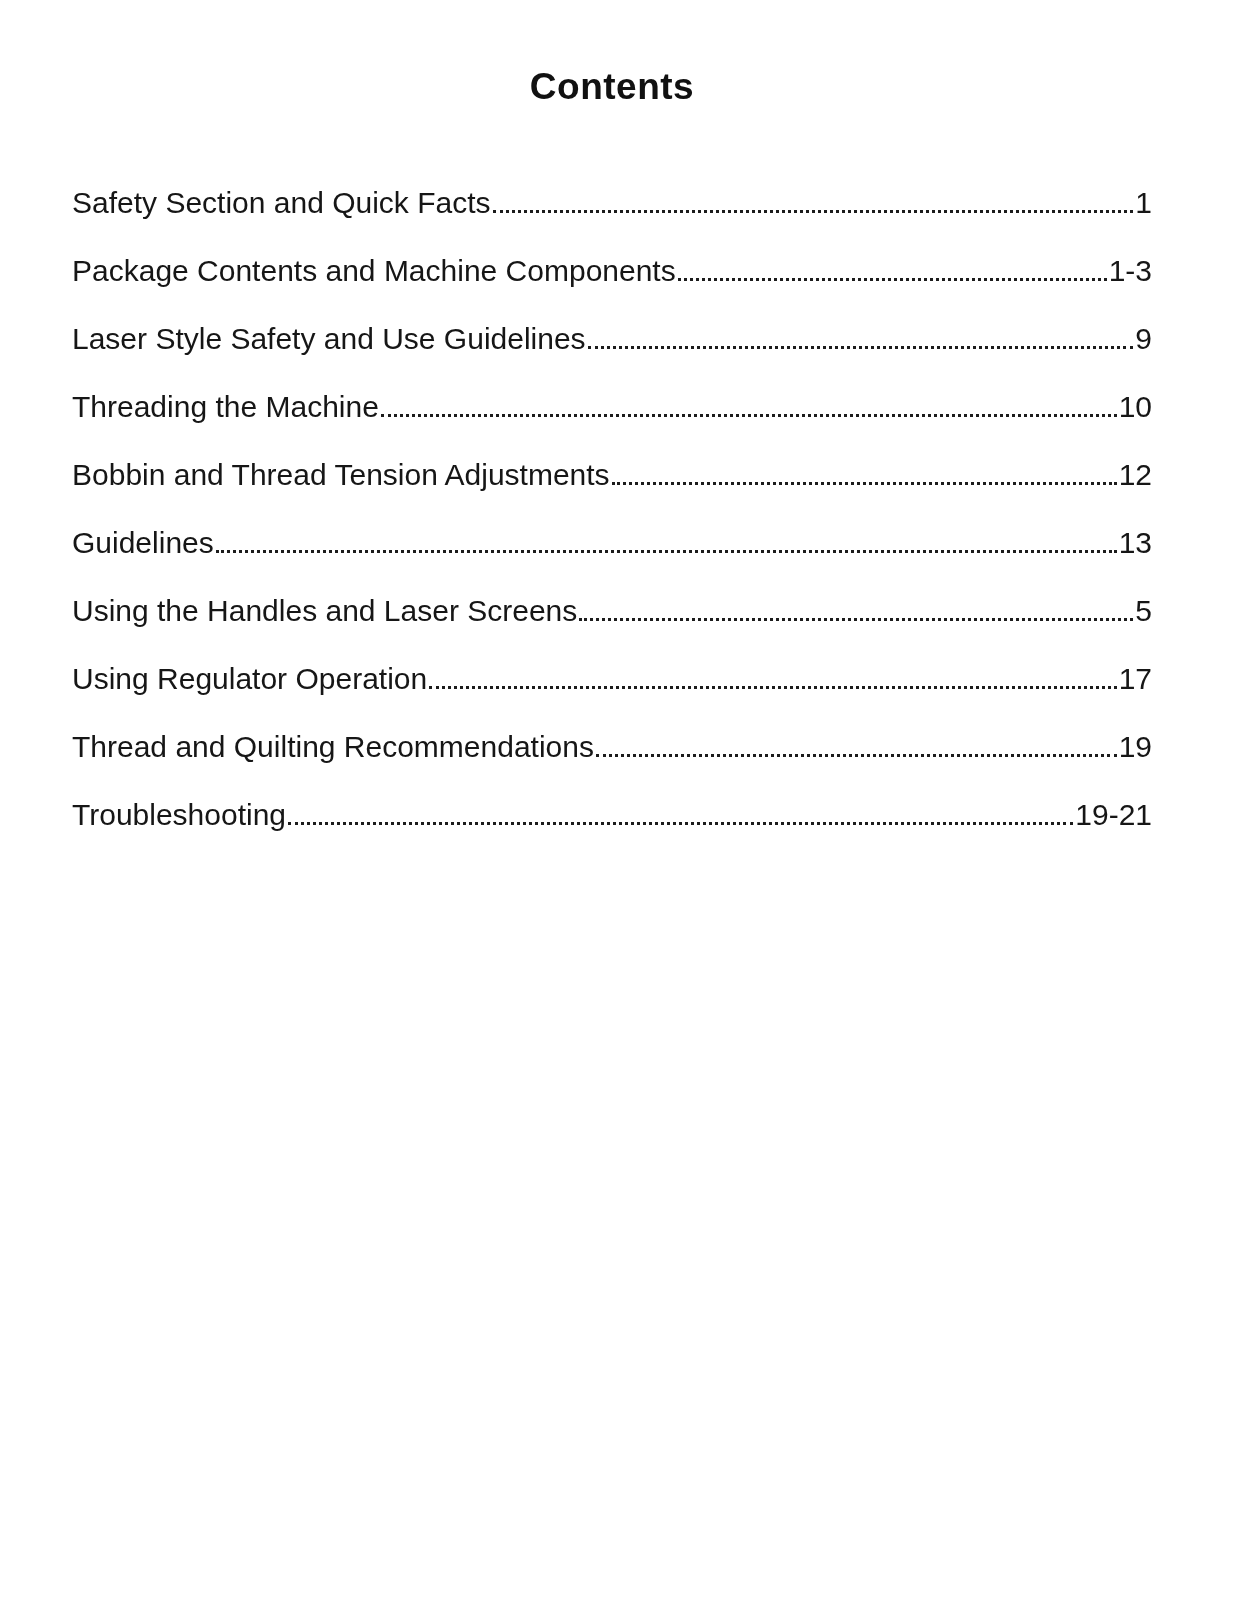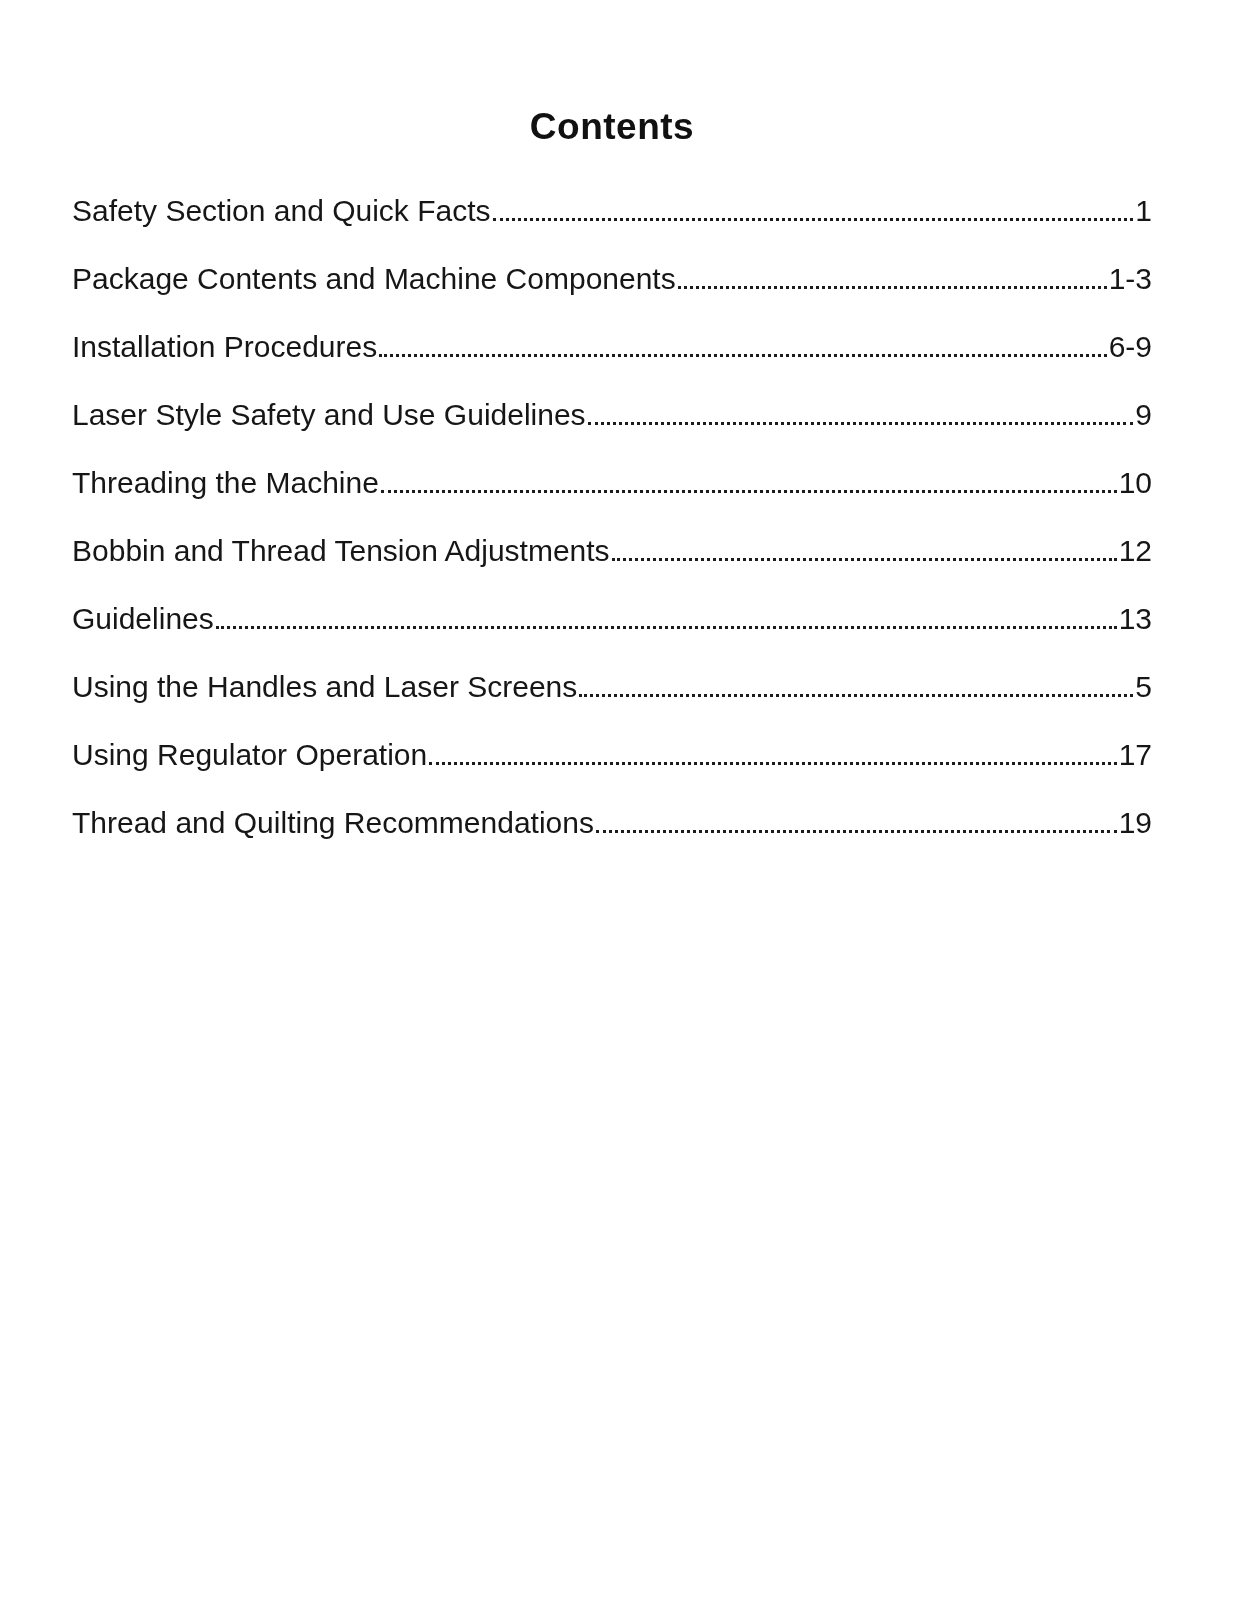--- a/index.html
+++ b/index.html
@@ -11,29 +11,29 @@
     color: #151515;
     overflow: hidden;
   }
   .page {
     width: 1236px;
     height: 1600px;
     background: #ffffff;
     padding: 0 84px 0 72px;
   }
   .doc-title {
-    margin-top: 106px;
+    margin-top: 66px;
     text-align: center;
     font-size: 37px;
     font-weight: 700;
     letter-spacing: 0.5px;
     color: #111111;
   }
   .toc-list {
-    margin-top: 48px;
+    margin-top: 80px;
   }
   .toc-row {
     display: flex;
     align-items: baseline;
     font-size: 30px;
     line-height: 30px;
     margin-bottom: 38px;
     white-space: nowrap;
   }
   .toc-title {
@@ -66,25 +66,20 @@
         <span class="toc-page">1</span>
       </div>
 
       <div class="toc-row">
         <span class="toc-title">Package Contents and Machine Components</span>
         <span class="leader"></span>
         <span class="toc-page">1-3</span>
       </div>
 
 
-      <div class="toc-row">
-        <span class="toc-title">Installation Procedures</span>
-        <span class="leader"></span>
-        <span class="toc-page">6-9</span>
-      </div>
 
       <div class="toc-row">
         <span class="toc-title">Laser Style Safety and Use Guidelines</span>
         <span class="leader"></span>
         <span class="toc-page">9</span>
       </div>
 
       <div class="toc-row">
         <span class="toc-title">Threading the Machine</span>
         <span class="leader"></span>
@@ -114,14 +109,19 @@
         <span class="leader"></span>
         <span class="toc-page">17</span>
       </div>
 
       <div class="toc-row">
         <span class="toc-title">Thread and Quilting Recommendations</span>
         <span class="leader"></span>
         <span class="toc-page">19</span>
       </div>
 
+      <div class="toc-row">
+        <span class="toc-title">Troubleshooting</span>
+        <span class="leader"></span>
+        <span class="toc-page">19-21</span>
+      </div>
     </div>
 </div>
 
 </body></html>

